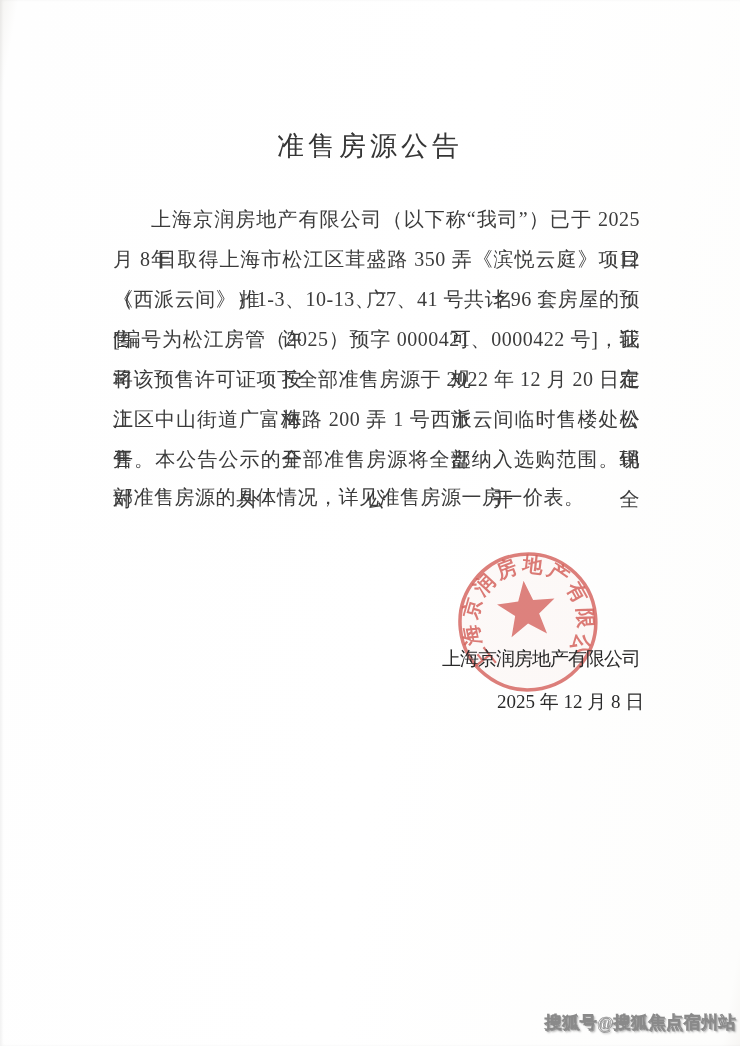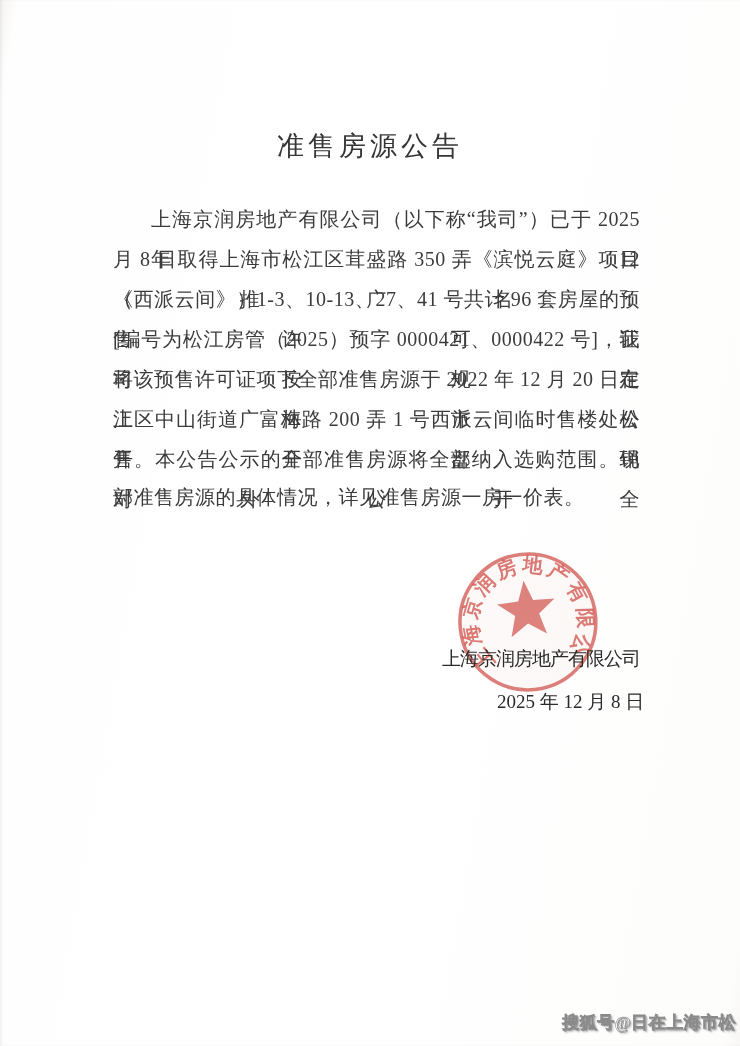--- a/index.html
+++ b/index.html
@@ -120,15 +120,15 @@
     <circle cx="76" cy="74" r="67" fill="rgba(214,90,82,0.05)" stroke="#d0544e" stroke-width="3.5" opacity="0.85"></circle>
     <polygon points="76,33 83.4,52.9 104.5,53.7 87.9,66.9 93.6,87.3 76,75.5 58.4,87.3 64.1,66.9 47.5,53.7 68.6,52.9" fill="#cf4f48" opacity="0.8"></polygon>
     <text class="seal-arc-text" opacity="0.85">
       <textPath href="#sealArc" startOffset="0">上海京润房地产有限公司</textPath>
     </text>
   </svg>
 
   <div class="sign-company">上海京润房地产有限公司</div>
   <div class="sign-date">2025 年 12 月 8 日</div>
 
-  <div class="watermark">搜狐号@日在上海市松</div>
+  <div class="watermark">搜狐号@搜狐焦点宿州站</div>
 
 </div>
 
 </body></html>

